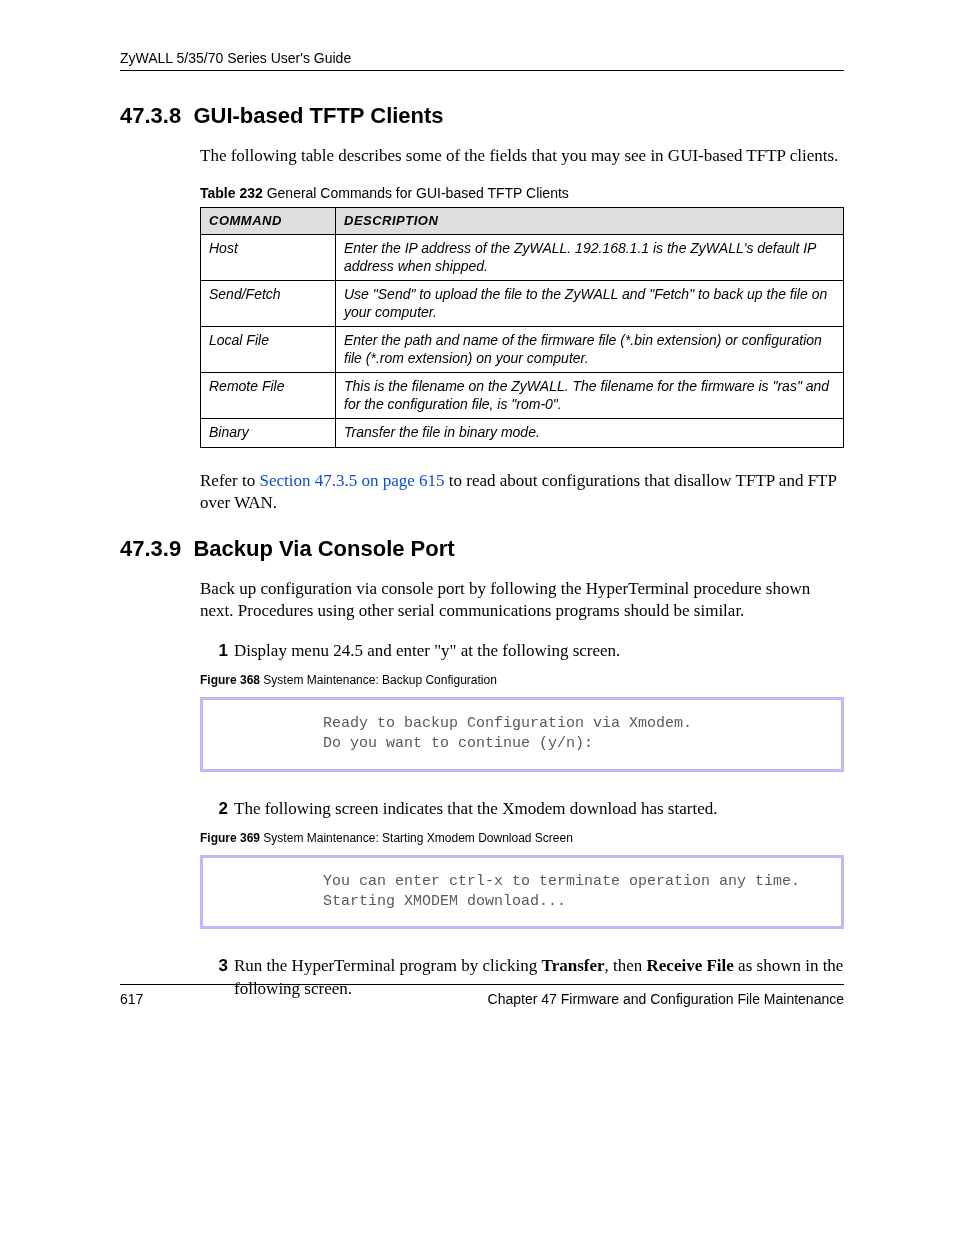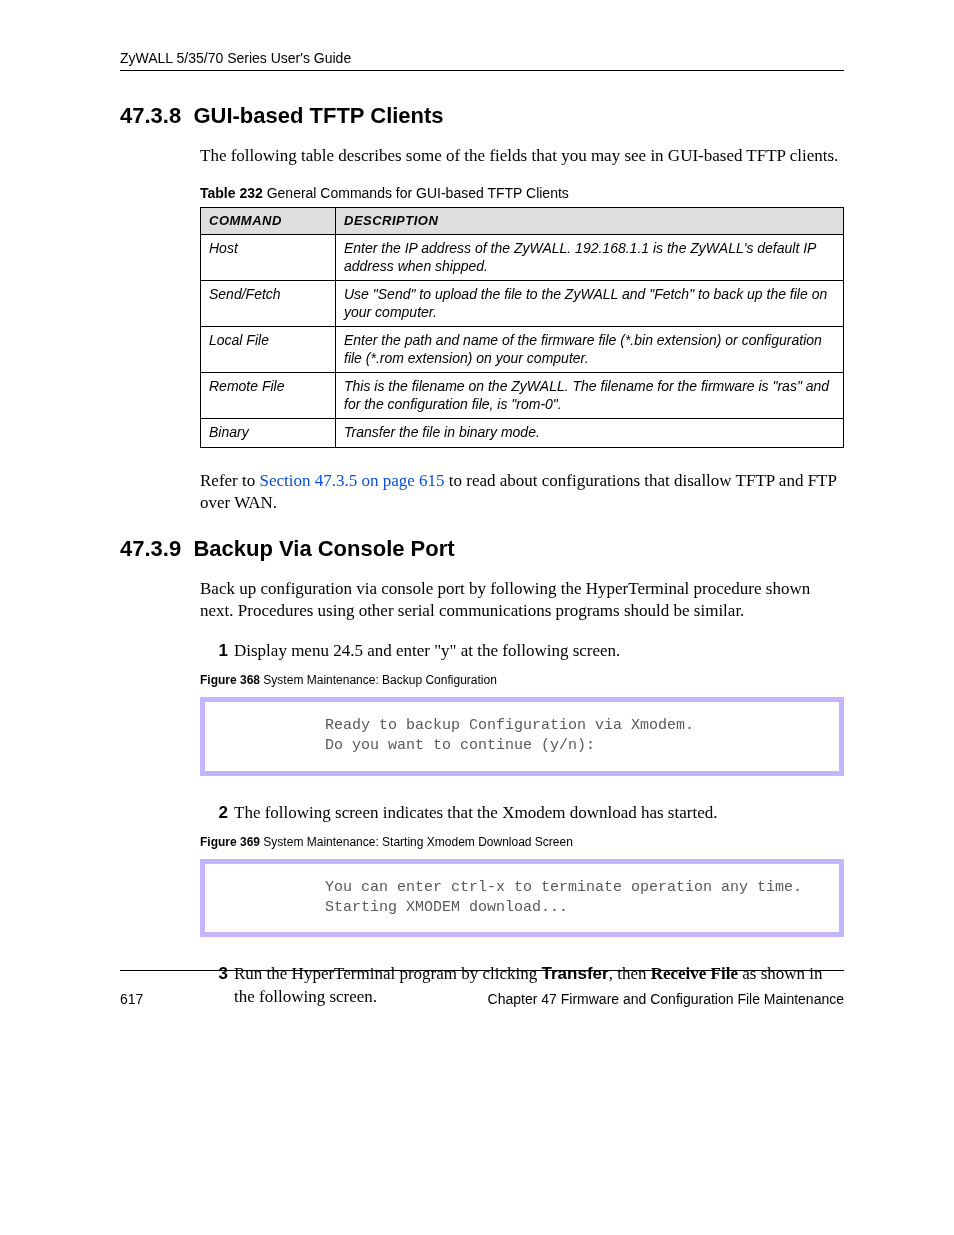--- a/index.html
+++ b/index.html
@@ -84,36 +84,36 @@
     text-align: right;
     margin-right: 6px;
   }
   .fig-caption {
     font-family: Arial, Helvetica, sans-serif;
     font-size: 12px;
     margin: 6px 0 10px 0;
   }
   .fig-caption .bold { font-weight: bold; }
   .terminal {
-    border: 5px solid #c4b5fd;
+    border: 3px solid #c4b5fd;
     padding: 14px 18px 14px 120px;
     font-family: "Courier New", Courier, monospace;
     font-size: 15px;
     color: #5a5a5a;
     margin: 0 0 26px 0;
     line-height: 1.35;
     white-space: pre-wrap;
   }
   .footer {
     position: absolute;
     bottom: 42px;
     left: 120px;
     right: 110px;
     border-top: 1.5px solid #000;
-    padding-top: 20px;
+    padding-top: 6px;
     font-family: Arial, Helvetica, sans-serif;
     font-size: 14px;
     display: flex;
     justify-content: space-between;
   }
   .bold-inline { font-weight: bold; font-family: inherit; }
 </style>
 </head>
 <body>
 
@@ -198,21 +198,21 @@
     <div class="fig-caption">
       <span class="bold">Figure 369</span><span>   System Maintenance: Starting Xmodem Download Screen</span>
     </div>
     <div class="terminal">You can enter ctrl-x to terminate operation any time.
 Starting XMODEM download...</div>
 
     <ol class="steps">
       <li>
         <span class="num">3</span>
         <span>
-          <span>Run the HyperTerminal program by clicking </span><span class="bold-inline" style="font-family:Liberation Sans, sans-serif;font-weight:bold;">Transfer</span><span>, then </span><span class="bold-inline" style="font-family:'Times New Roman',serif;font-weight:bold;">Receive File</span><span> as shown in the following screen.</span>
+          <span>Run the HyperTerminal program by clicking </span><span class="bold-inline" style="font-family:Liberation Serif, serif;font-weight:bold;">Transfer</span><span>, then </span><span class="bold-inline" style="font-family:'Times New Roman',serif;font-weight:bold;">Receive File</span><span> as shown in the following screen.</span>
         </span>
       </li>
     </ol>
   </div>
 
   <div class="footer">
     <span>617</span>
     <span>Chapter 47 Firmware and Configuration File Maintenance</span>
   </div>
 

